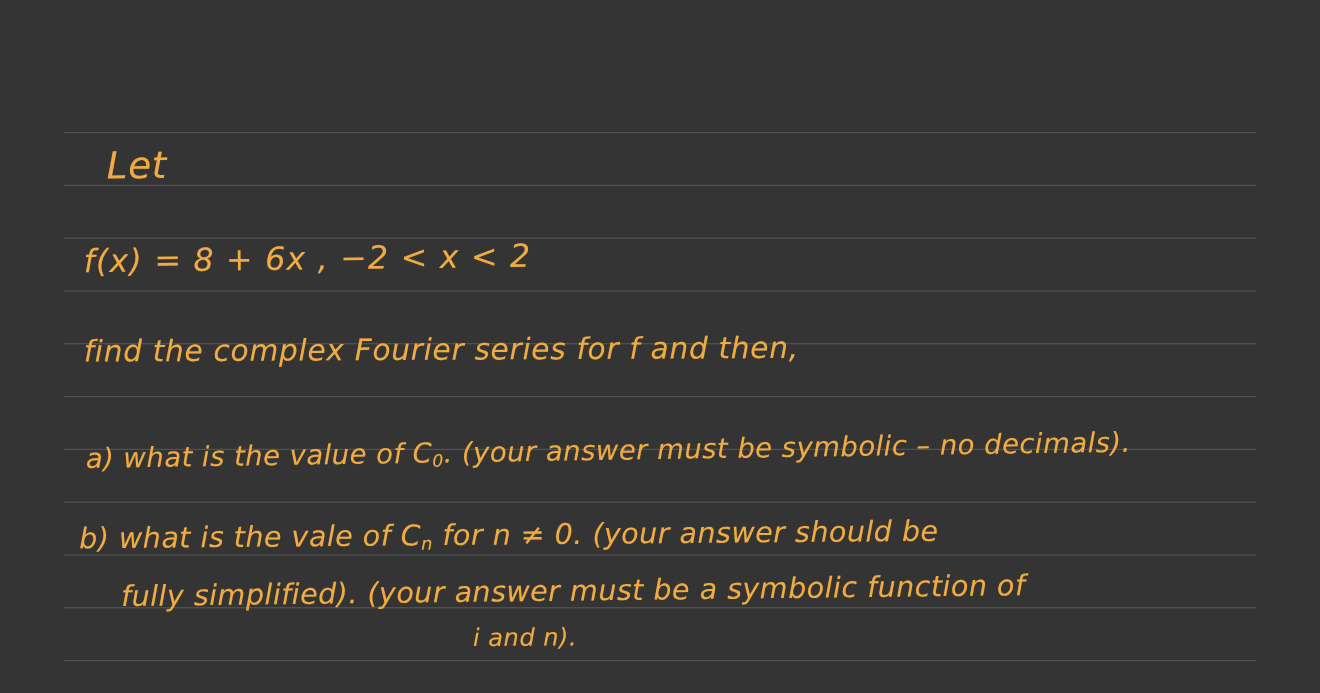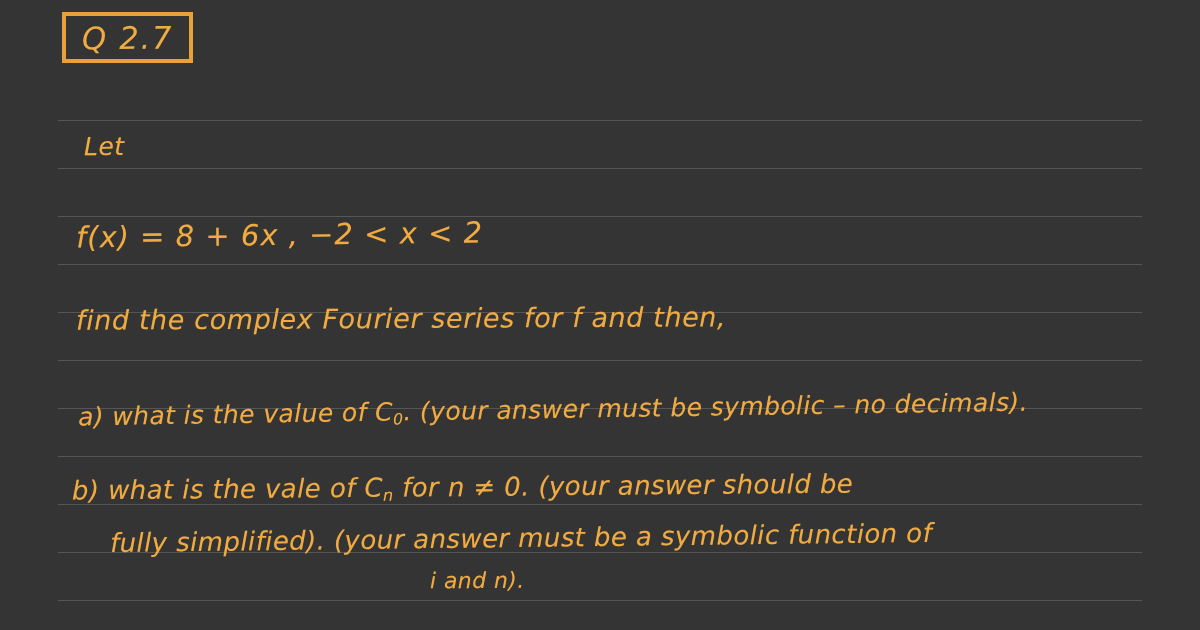--- a/index.html
+++ b/index.html
@@ -93,25 +93,22 @@
       <div class="rule" style="top: 264px; left: 58px; width: 1084px;"></div>
       <div class="rule" style="top: 312px; left: 58px; width: 1084px;"></div>
       <div class="rule" style="top: 360px; left: 58px; width: 1084px;"></div>
       <div class="rule" style="top: 408px; left: 58px; width: 1084px;"></div>
       <div class="rule" style="top: 456px; left: 58px; width: 1084px;"></div>
       <div class="rule" style="top: 504px; left: 58px; width: 1084px;"></div>
       <div class="rule" style="top: 552px; left: 58px; width: 1084px;"></div>
       <div class="rule" style="top: 600px; left: 58px; width: 1084px;"></div>
     </div>
 
-  <div id="title-box">
-    <div id="title-text">Q 2.7</div>
-  </div>
 
-  <div class="hw t1" style="left:84px; top:134px; font-size:25px;">Let</div>
+  <div class="hw t1" style="left:97px; top:134px; font-size:34px;">Let</div>
 
   <div class="hw t2" style="left:76px; top:221px; font-size:29px; letter-spacing:1px;">f(x) = 8 + 6x ,    −2 &lt; x &lt; 2</div>
 
   <div class="hw t3" style="left:76px; top:305px; font-size:27px; letter-spacing:0.6px;">find the complex Fourier series for f and then,</div>
 
   <div class="hw t4" style="left:78px; top:397px; font-size:25px; letter-spacing:0.4px;">a) what is the value of C<sub>0</sub>. (your answer must be symbolic – no decimals).</div>
 
   <div class="hw t5" style="left:72px; top:474px; font-size:26px; letter-spacing:0.4px;">b) what is the vale of C<sub>n</sub> for n ≠ 0. (your answer should be</div>
 
   <div class="hw t2" style="left:110px; top:525px; font-size:26px; letter-spacing:0.4px;">fully simplified). (your answer must be a symbolic function of</div>

